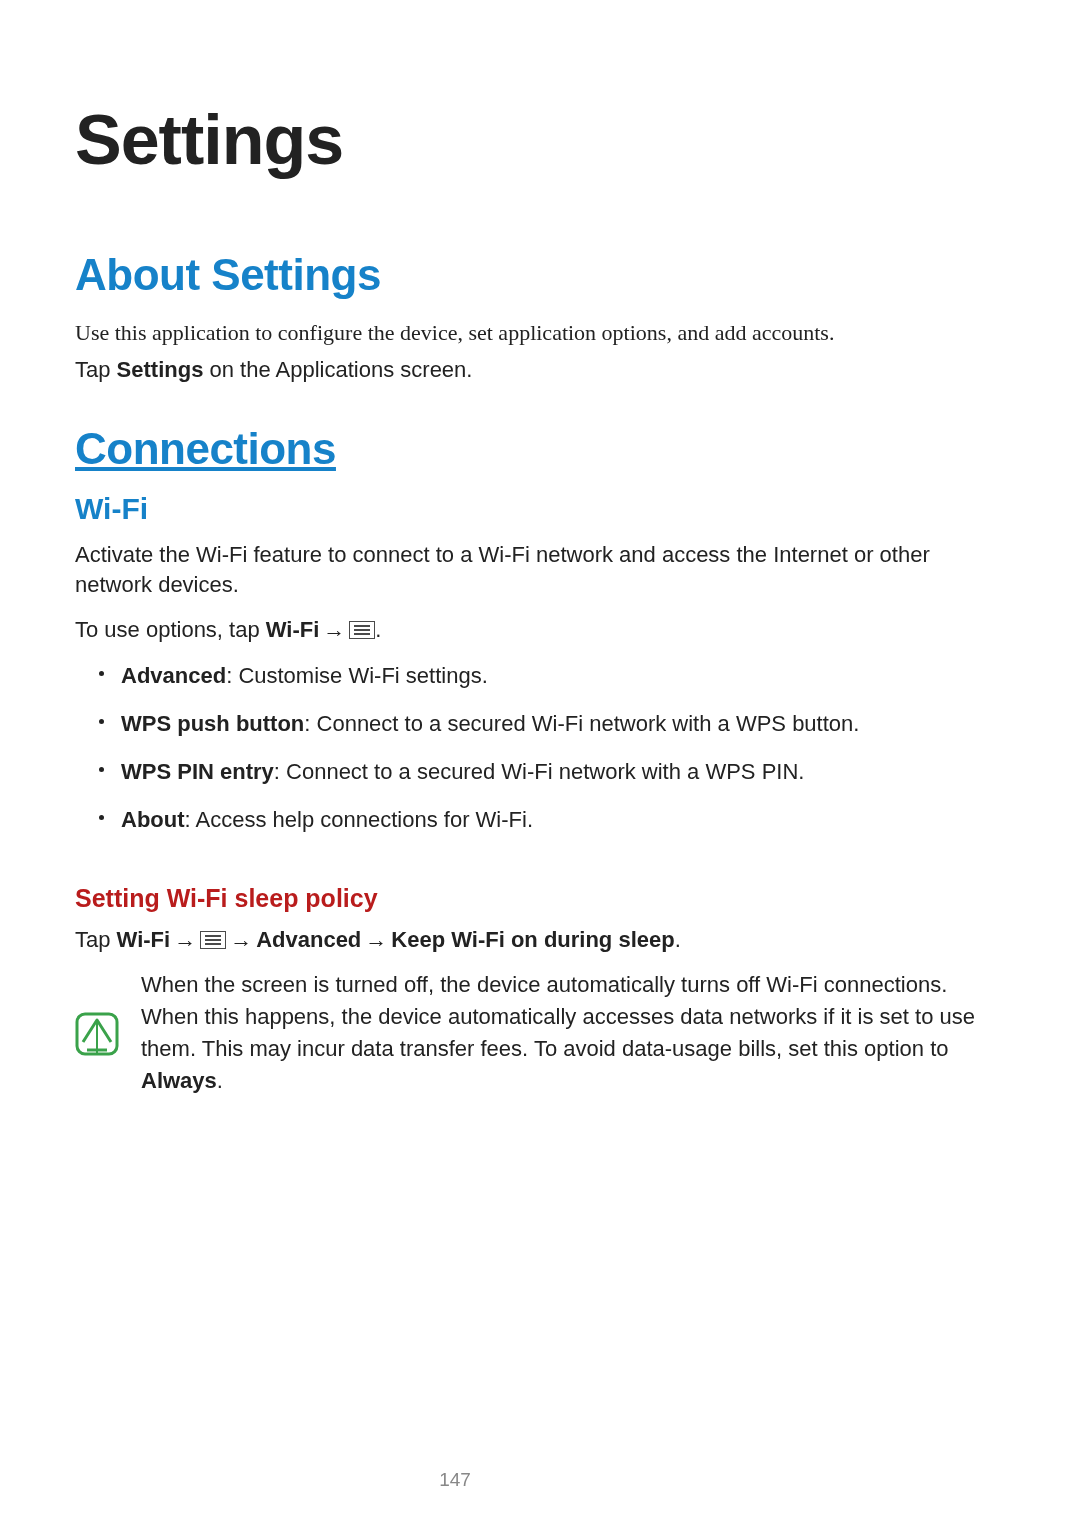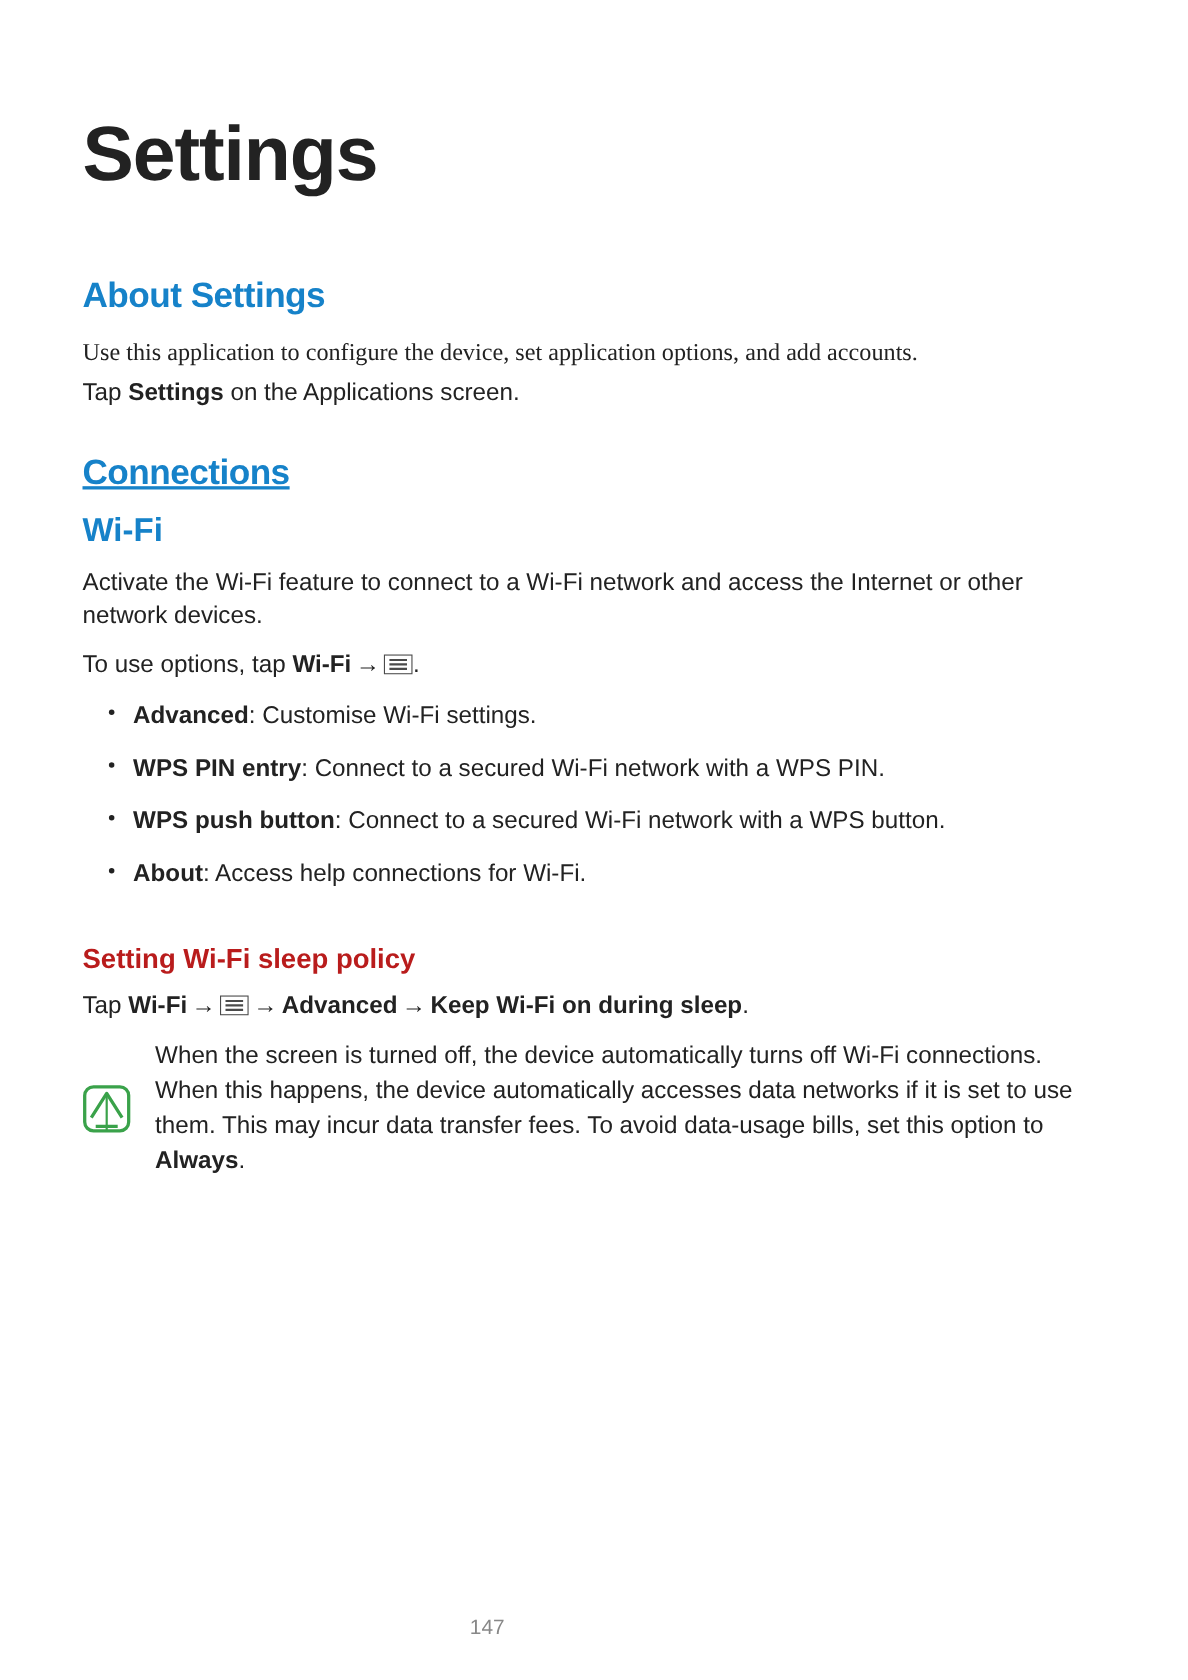--- a/index.html
+++ b/index.html
@@ -20,21 +20,21 @@
     position: relative;
   }
   h1.title {
     font-size: 70px;
     font-weight: 700;
     color: #222;
     margin: 0 0 70px 0;
     letter-spacing: -1px;
   }
   h2.sec {
-    font-size: 32px;
+    font-size: 44px;
     font-weight: 700;
     color: #1682c9;
     margin: 0 0 18px 0;
     letter-spacing: -0.5px;
   }
   h3.sub {
     font-size: 30px;
     font-weight: 700;
     color: #1682c9;
     margin: 0 0 14px 0;
@@ -102,20 +102,21 @@
     line-height: 1.45;
   }
   .pagenum {
     position: absolute;
     bottom: 36px;
     left: 0;
     width: 886px;
     text-align: center;
     font-size: 19px;
     color: #888;
+    padding-left: 12px;
   }
 </style>
 </head>
 <body>
 
 <div class="page">
 
   <h1 class="title">Settings</h1>
 
   <h2 class="sec">About Settings</h2>
@@ -138,24 +139,24 @@
         <line x1="5" y1="13" x2="21" y2="13" stroke="#4a4a4a" stroke-width="2"></line>
       </svg>
     </span><span>.</span>
   </p>
 
   <ul class="opts">
     <li>
       <b>Advanced</b><span>: Customise Wi-Fi settings.</span>
     </li>
     <li>
-      <b>WPS PIN entry</b><span>: Connect to a secured Wi-Fi network with a WPS PIN.</span>
+      <b>WPS push button</b><span>: Connect to a secured Wi-Fi network with a WPS button.</span>
     </li>
     <li>
-      <b>WPS push button</b><span>: Connect to a secured Wi-Fi network with a WPS button.</span>
+      <b>WPS PIN entry</b><span>: Connect to a secured Wi-Fi network with a WPS PIN.</span>
     </li>
     <li>
       <b>About</b><span>: Access help connections for Wi-Fi.</span>
     </li>
   </ul>
 
   <h4 class="subsub">Setting Wi-Fi sleep policy</h4>
 
   <p>
     <span>Tap </span><b>Wi-Fi</b><span class="arrow"> → </span><span class="menu-icon">

